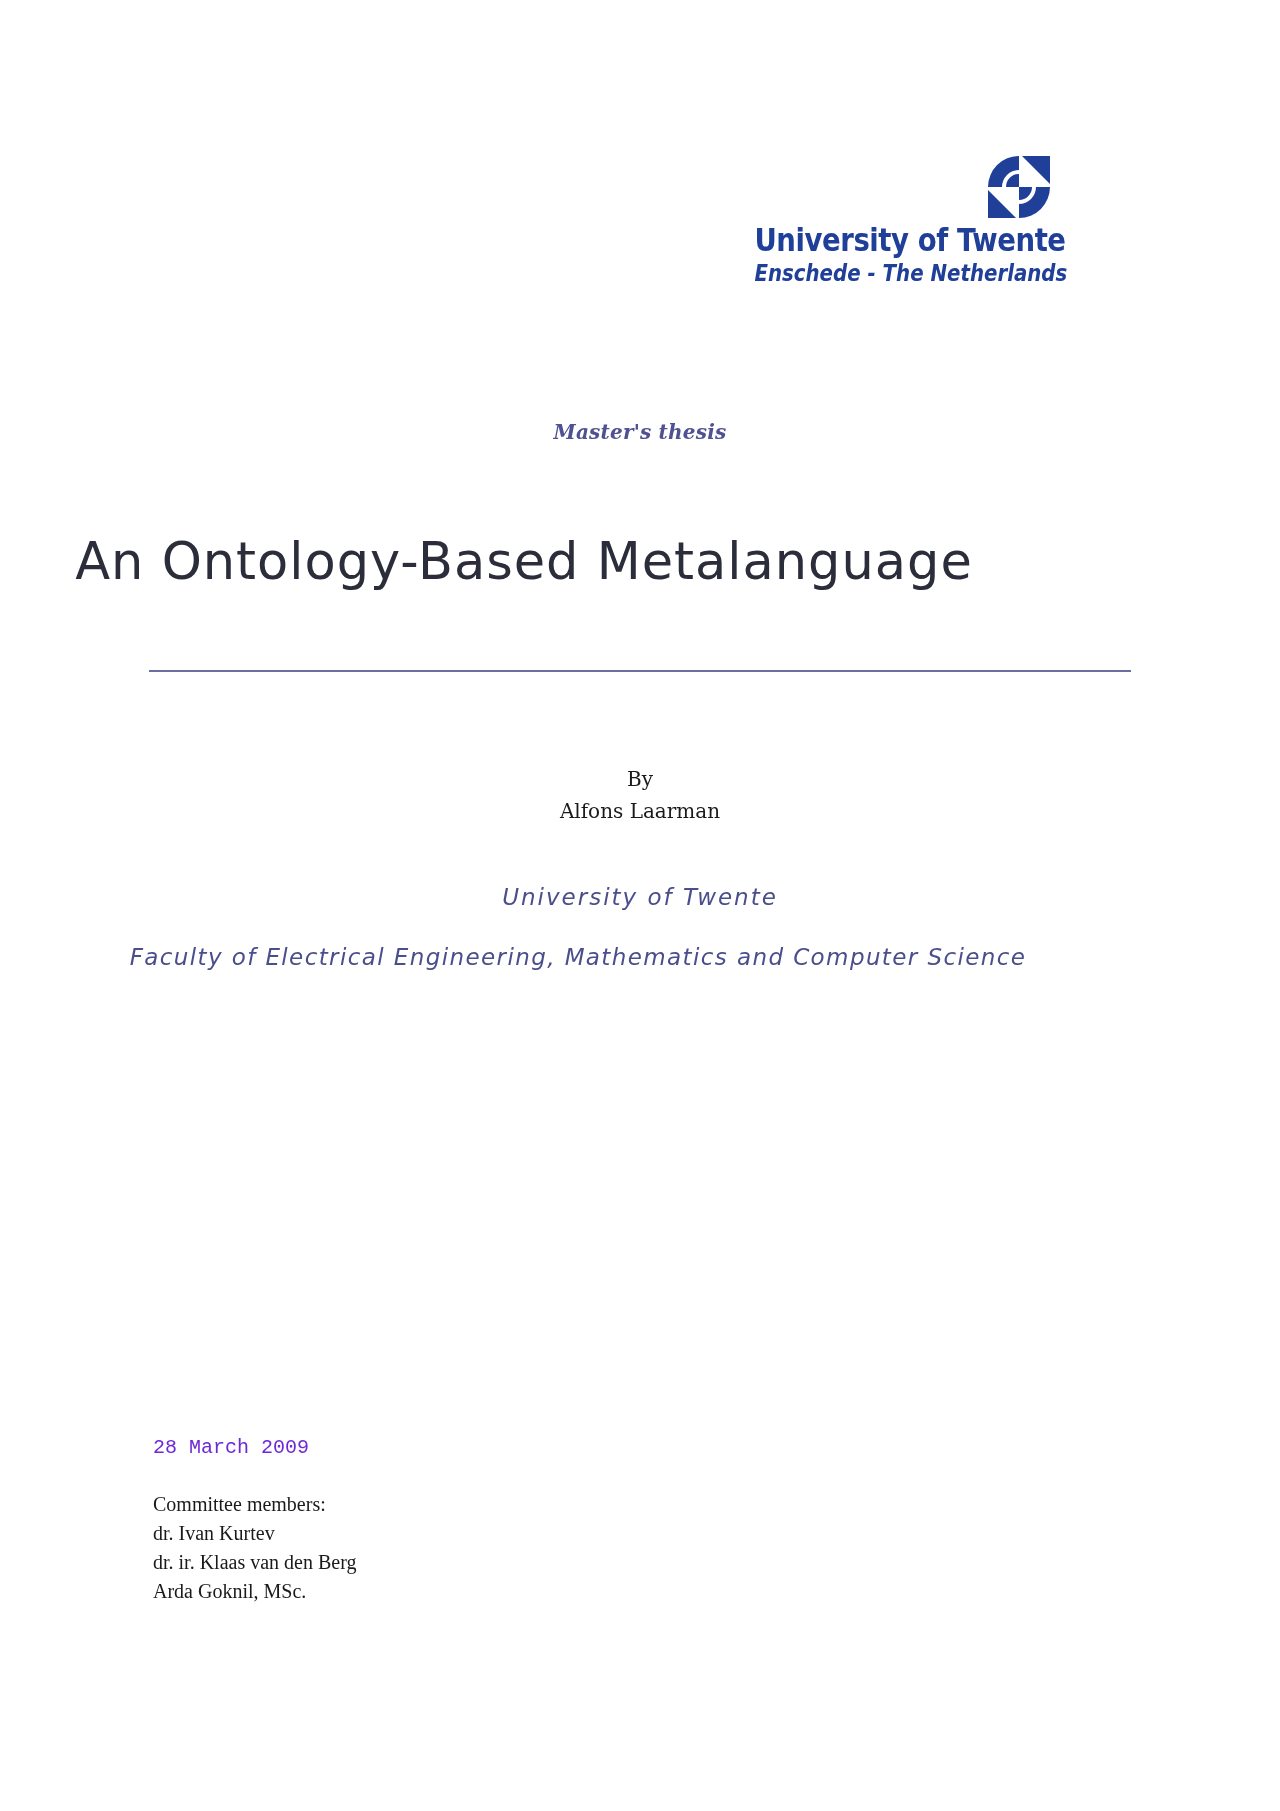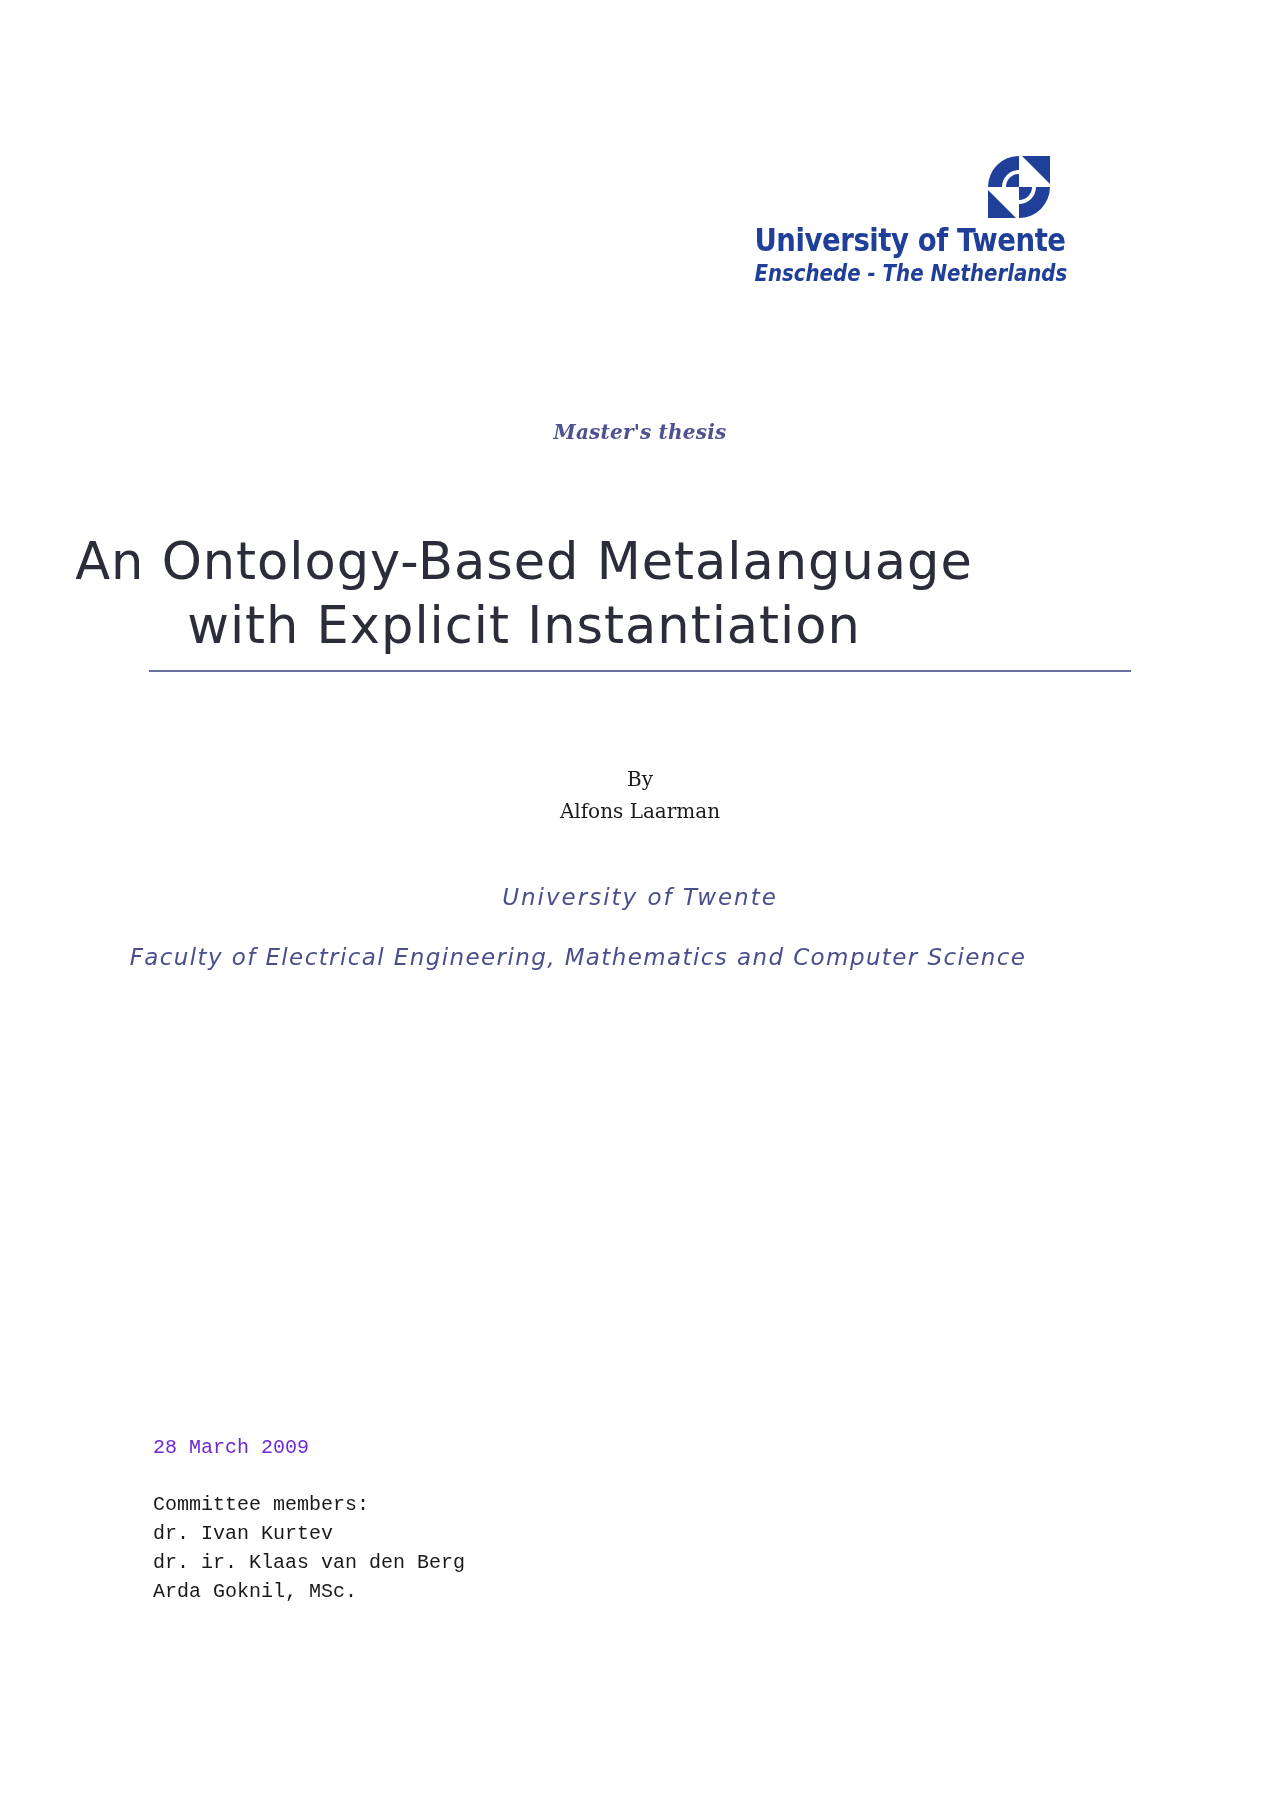--- a/index.html
+++ b/index.html
@@ -135,21 +135,21 @@
       left: 153px;
       top: 1436px;
       font-family: Liberation Mono, monospace;
       font-size: 20px;
       color: #6d28d9;
     }
     .committee {
       position: absolute;
       left: 153px;
       top: 1490px;
-      font-family: Liberation Mono, monospace;
+      font-family: Liberation Serif, serif;
       font-size: 20px;
       line-height: 29px;
       color: #1a1a1a;
     }
   </style>
 </head>
 <body>
 
 <div class="logo">
   <svg class="logo-mark" viewBox="0 0 62 62" xmlns="http://www.w3.org/2000/svg">
@@ -167,21 +167,20 @@
     <path d="M31,44 A13,13 0 0 0 44,31 L38,31 A7,7 0 0 1 31,38 Z" fill="#1f3f99"></path>
   </svg>
   <div class="logo-name">University of Twente</div>
   <div class="logo-place">Enschede - The Netherlands</div>
 </div>
 
 <div class="thesis-type">Master's thesis</div>
 
 <div class="title">
   <div>An Ontology-Based Metalanguage</div>
-  <div>with Explicit Instantiation</div>
 </div>
 
 <div class="title-rule"></div>
 
 <div class="byline">
   <div>By</div>
   <div>Alfons Laarman</div>
 </div>
 
 <div class="affil-univ">University of Twente</div>

